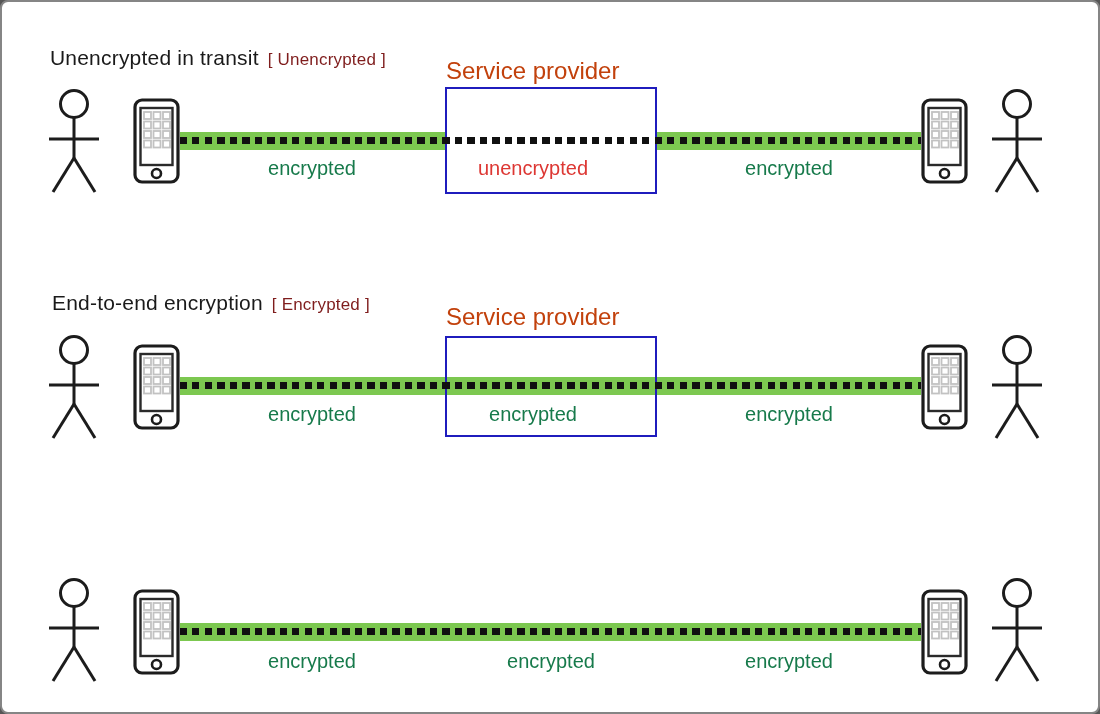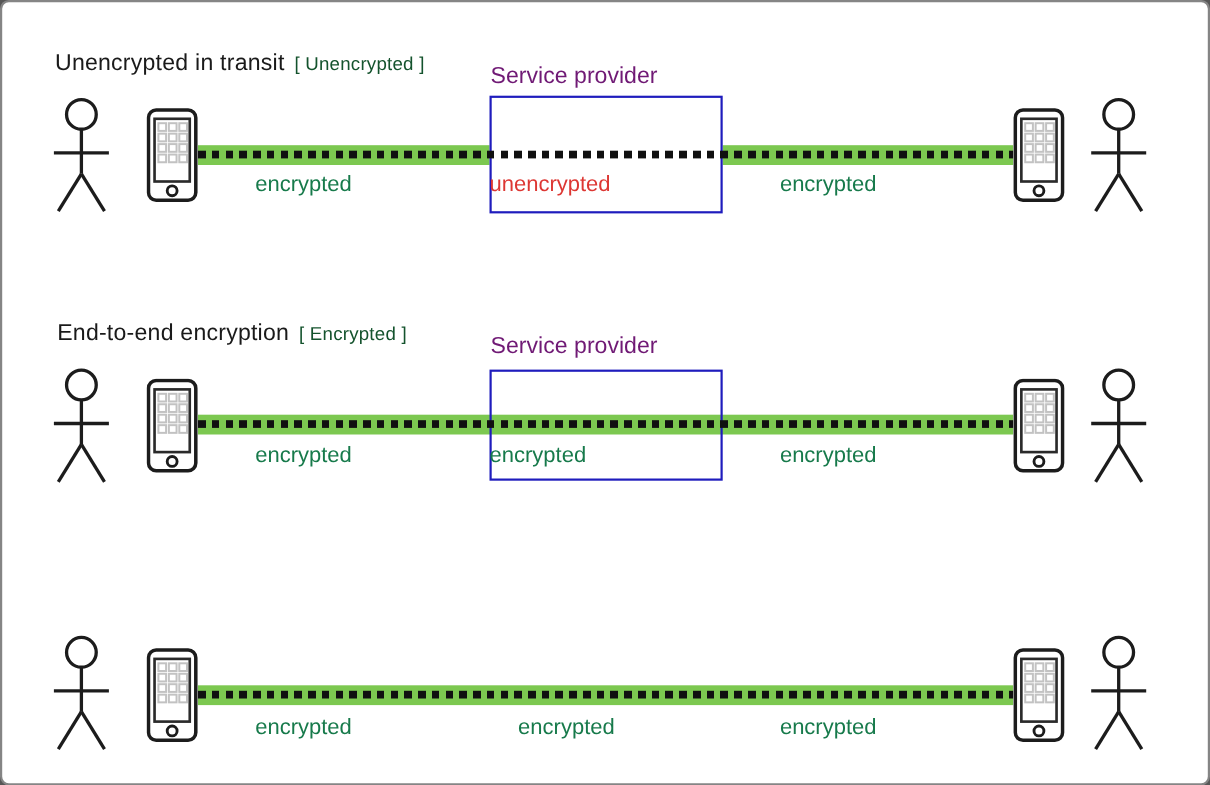--- a/index.html
+++ b/index.html
@@ -13,38 +13,38 @@
     overflow: hidden;
     font-family: "Liberation Sans", sans-serif;
   }
   .abs { position: absolute; }
 
   .row-title {
     color: #1a1a1a; font-size: 21px; letter-spacing: 0.2px;
     white-space: nowrap;
   }
   .row-title .qualifier {
-    font-size: 17px; margin-left: 9px; color: #14532d; margin-top: 28px;
+    font-size: 17px; margin-left: 9px; color: #7f1d1d; margin-top: 28px;
   }
 
   .provider-label {
-    color: #701a75; font-size: 21px; white-space: nowrap;
+    color: #c2410c; font-size: 24px; white-space: nowrap;
   }
   .provider-box {
     border: 2px solid #1f1cbd; background: transparent; z-index: 4;
   }
 
   .band { height: 18px; background: #7cc850; z-index: 1; }
   .dotline {
     height: 7px; z-index: 5;
     background: repeating-linear-gradient(90deg, #101010 0 7px, transparent 7px 12.5px);
   }
 
   .seg-label {
-    width: 160px; text-align: left; font-size: 20px; z-index: 6;
+    width: 160px; text-align: center; font-size: 20px; z-index: 6;
     color: #177a4b; white-space: nowrap;
   }
   .seg-label.mid-box { width: 176px; }
   .seg-label.red { color: #dd3733; }
 
   .icon-wrap { z-index: 2; line-height: 0; }
   svg { display: block; }
 </style>
 </head>
 <body>

